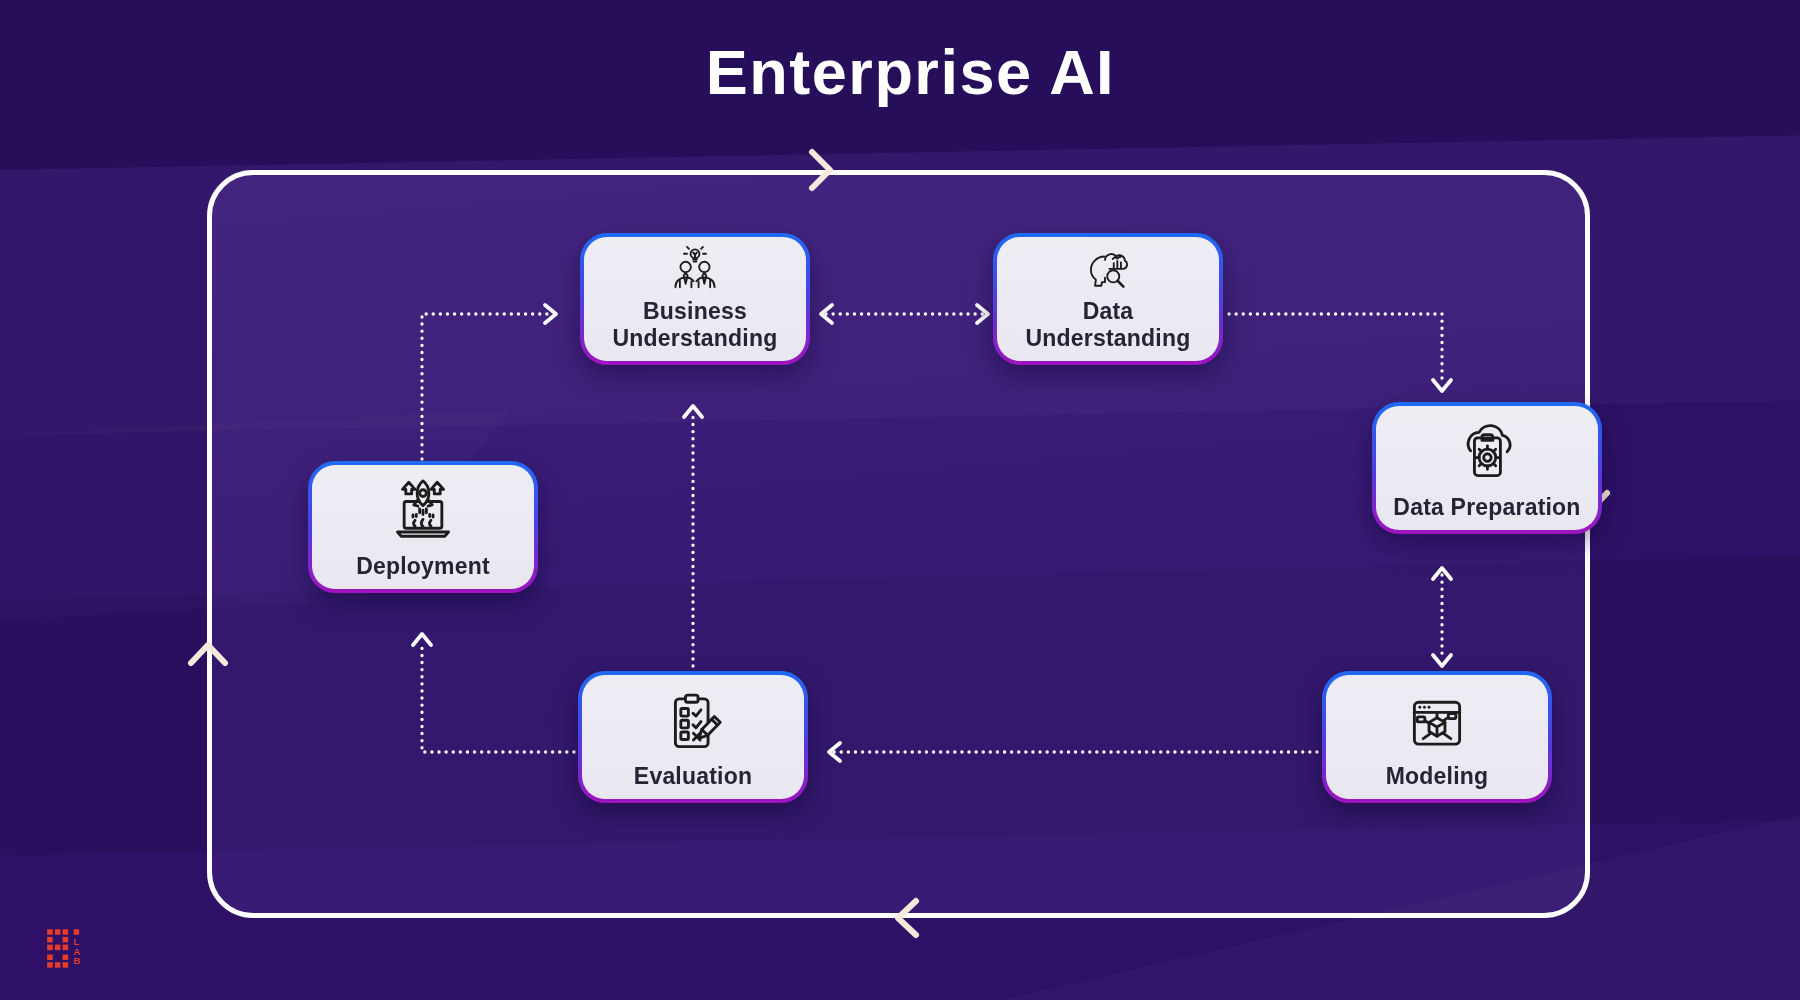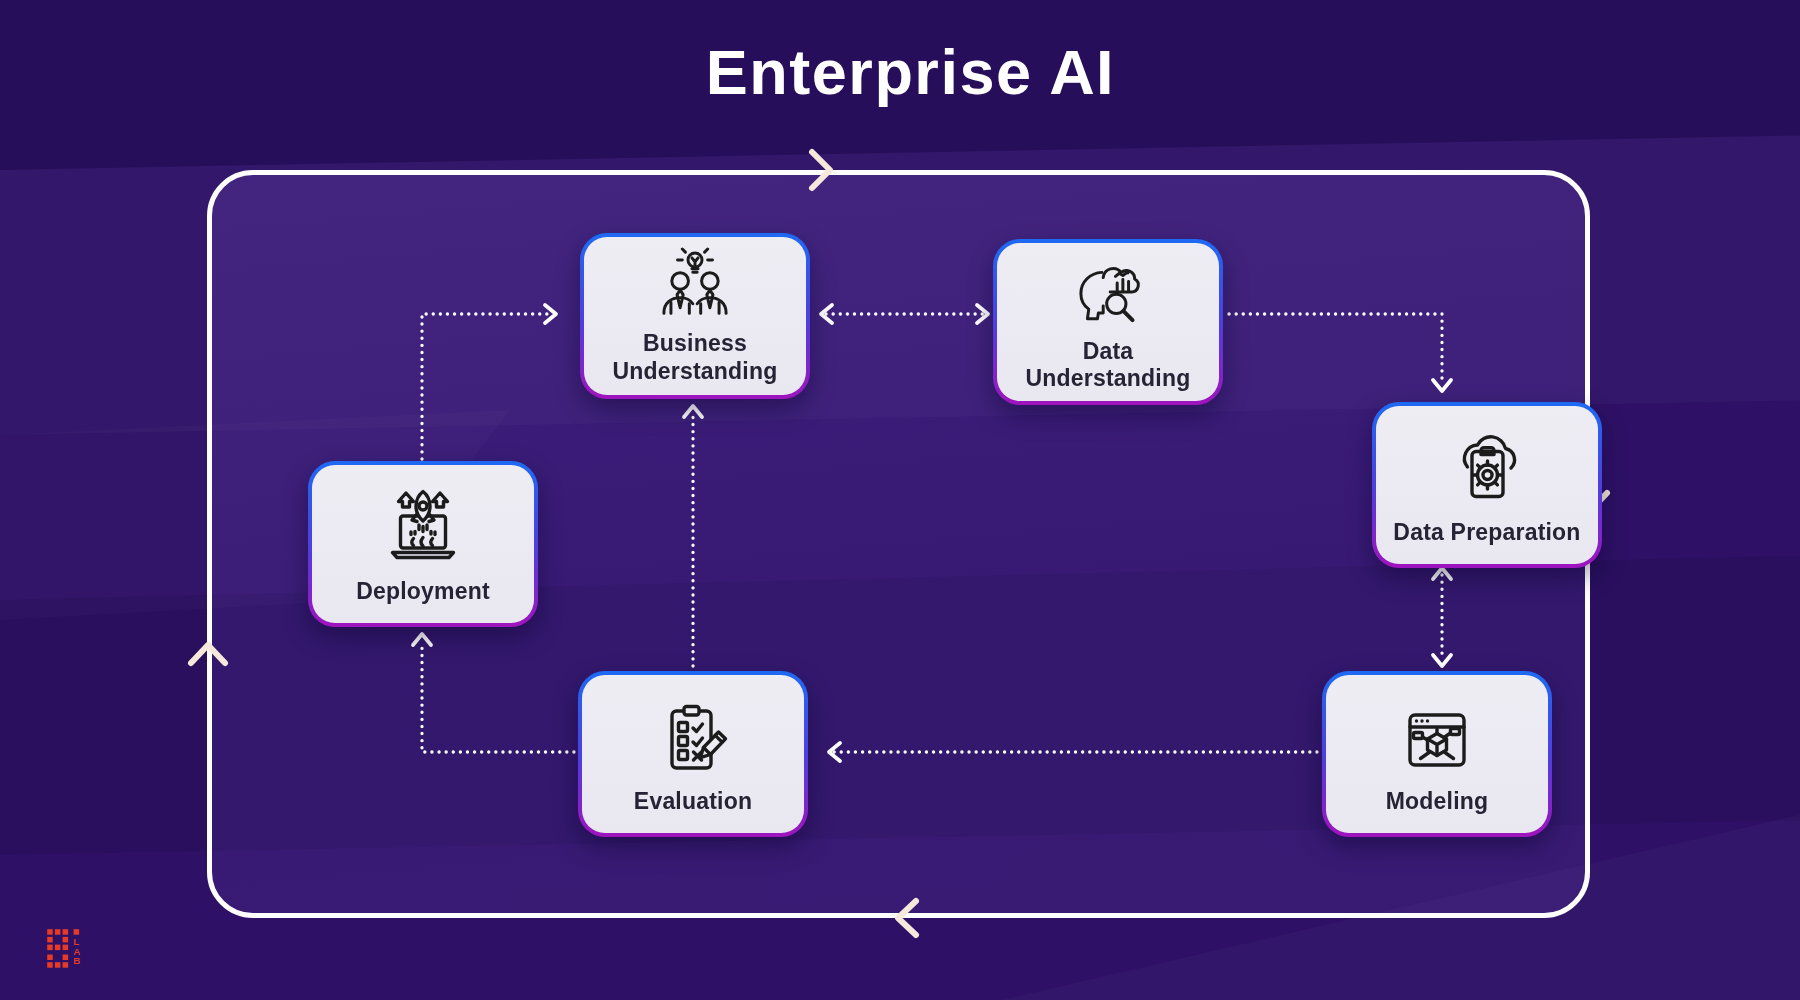--- a/index.html
+++ b/index.html
@@ -27,37 +27,37 @@
     box-sizing:border-box;border:5px solid #ffffff;border-radius:46px;
     background:linear-gradient(175deg, rgba(146,104,234,0.17) 0%, rgba(124,86,218,0.12) 55%, rgba(150,108,235,0.10) 100%);
   }
 
   svg.connectors{position:absolute;left:0;top:0;width:1800px;height:1000px;}
   .dots{stroke:#ffffff;stroke-width:3.3;stroke-dasharray:0.1 7;stroke-linecap:round;fill:none;}
   .head{stroke:#ffffff;stroke-width:3.8;fill:none;stroke-linecap:round;stroke-linejoin:round;}
   .loopchev{stroke:#f6e8da;stroke-width:6;fill:none;stroke-linecap:round;stroke-linejoin:round;}
 
   .node{
-    position:absolute;width:230px;height:166px;box-sizing:border-box;
+    position:absolute;width:230px;height:132px;box-sizing:border-box;
     border:4px solid transparent;border-radius:27px;
     background:linear-gradient(#eeedf4,#e9e7f0) padding-box,
                linear-gradient(180deg,#1e6af3 0%,#4f3ede 52%,#a013bd 100%) border-box;
     box-shadow:0 10px 24px rgba(8,0,40,0.40);
     display:flex;flex-direction:column;align-items:center;justify-content:center;
     padding:8px 10px;
   }
   .node .label{
     font-size:23px;font-weight:bold;color:#262335;line-height:1.2;
     text-align:center;letter-spacing:0.2px;
   }
   .node svg.icon{display:block;}
   .icon-sm{height:84px;width:84px;}
   .icon-lg{height:96px;width:96px;}
   #node-business-understanding{left:580px;top:233px;}
-  #node-data-understanding{left:993px;top:239px;justify-content:flex-end;}
+  #node-data-understanding{left:993px;top:233px;justify-content:flex-end;}
   #node-data-preparation{left:1372px;top:402px;}
   #node-modeling{left:1322px;top:671px;}
   #node-evaluation{left:578px;top:671px;}
   #node-deployment{left:308px;top:461px;}
 
   .ic{stroke:#1c1c1c;stroke-width:3.4;fill:none;stroke-linecap:round;stroke-linejoin:round;}
   .icfill{fill:#1c1c1c;stroke:none;}
   .icbg{fill:#eeedf4;}
 
   .logo{position:absolute;left:45px;top:927px;display:flex;align-items:center;gap:14px;}

